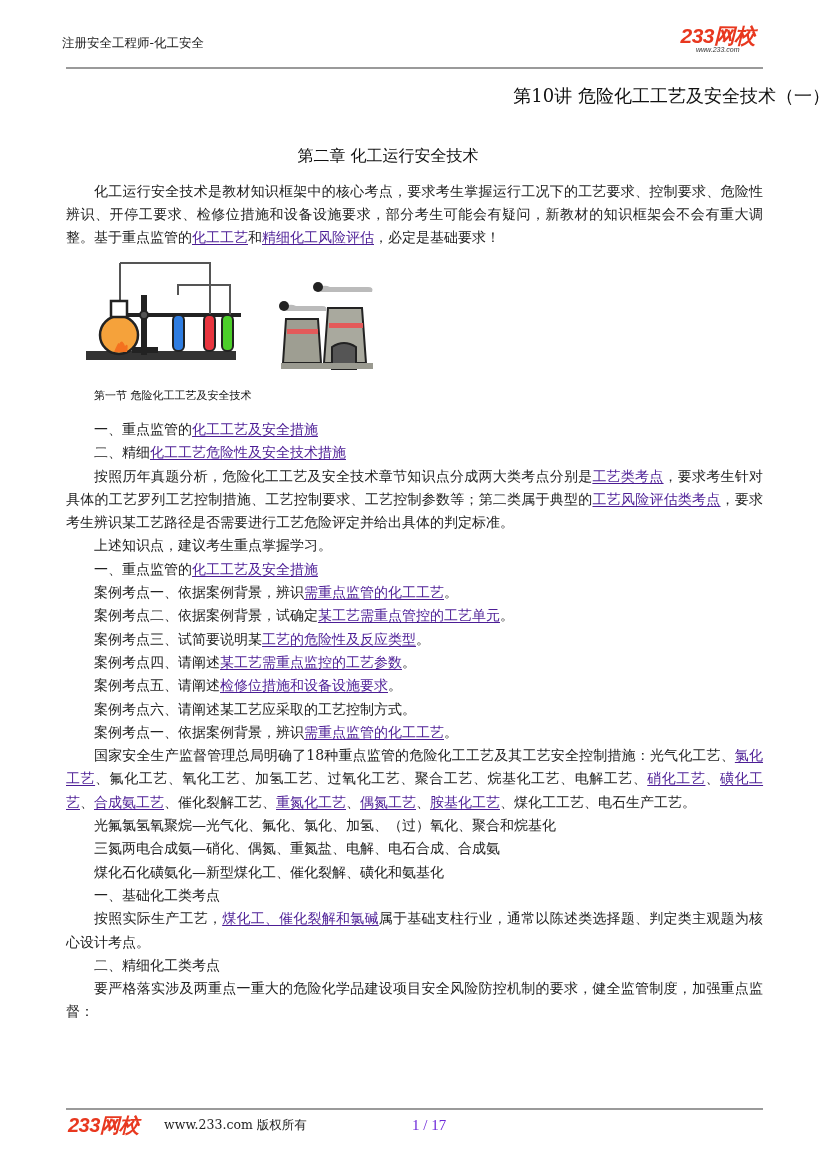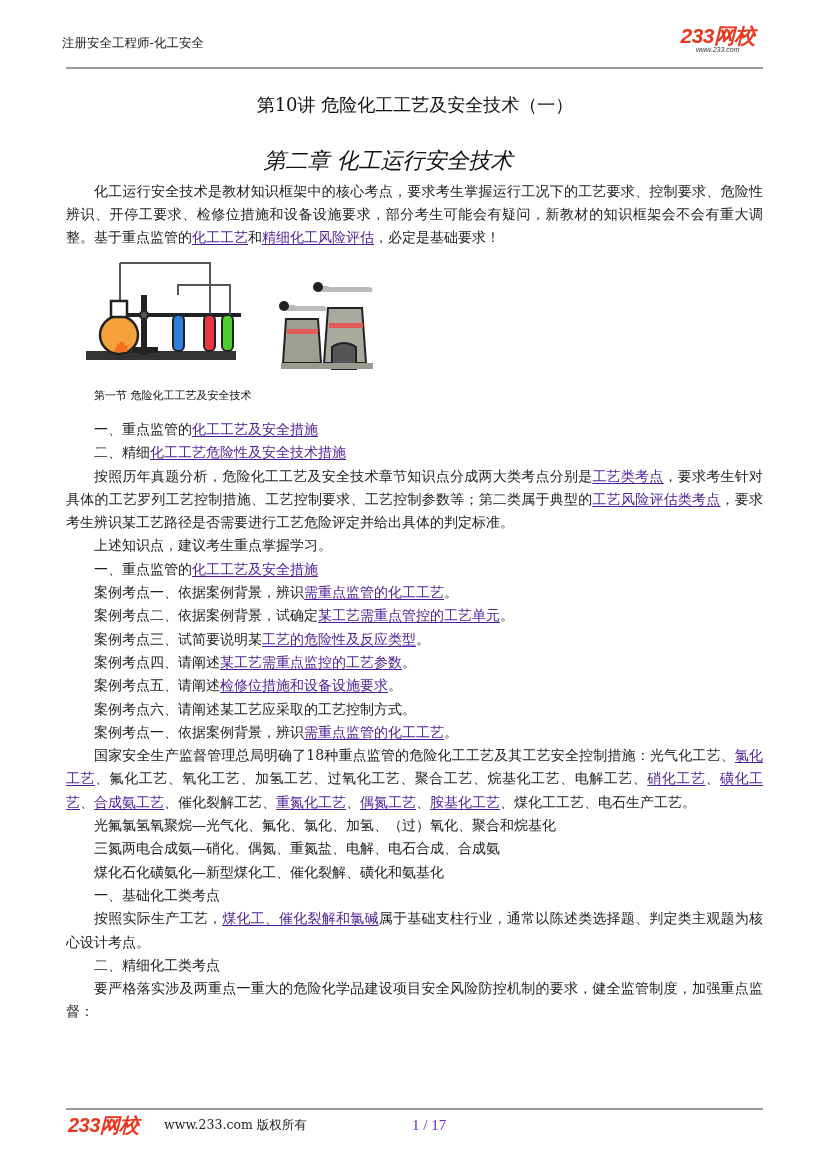--- a/index.html
+++ b/index.html
@@ -6,22 +6,22 @@
   html, body { width: 830px; height: 1175px; background: #ffffff; overflow: hidden; }
   body { position: relative; font-family: "DejaVu Serif", "Liberation Serif", serif; color: #222; }
 
   .header { position: absolute; left: 60px; top: 26px; width: 697px; height: 36px; }
   .header-title { position: absolute; left: 2px; top: 9px; font-family: "DejaVu Sans", "Liberation Sans", sans-serif; font-size: 12.5px; color: #222; }
   .logo { position: absolute; right: 2px; top: 0px; text-align: center; }
   .logo-main { font-family: "Liberation Sans", "DejaVu Sans", sans-serif; font-style: italic; font-weight: bold; font-size: 21px; color: #e8381f; letter-spacing: -0.5px; line-height: 20px; }
   .logo-sub { font-family: "Liberation Sans", sans-serif; font-style: italic; font-size: 7px; color: #333; line-height: 8px; }
   .header-rule { position: absolute; left: 66px; top: 67px; width: 697px; height: 2px; background: #9a9a9a; }
 
-  .title1 { position: absolute; left: 0; width: 830px; top: 93px; text-align: center; font-size: 18px; color: #111; }
-  .title2 { position: absolute; left: 0; width: 776px; top: 146px; text-align: center; font-size: 22px; color: #111; font-style: italic; }
+  .title1 { position: absolute; left: 0; width: 830px; top: 84px; text-align: right; font-size: 18px; color: #111; }
+  .title2 { position: absolute; left: 0; width: 776px; top: 146px; text-align: center; font-size: 16px; color: #111; }
 
   .content { position: absolute; left: 66px; top: 180px; width: 697px; font-size: 14px; line-height: 23.2px; color: #222; }
   .para { text-align: justify; }
   .indent { text-indent: 28px; }
   .hl { color: #4c1d95; text-decoration: underline; text-underline-offset: 2px; }
 
   .illustration { position: absolute; left: 86px; top: 255px; width: 330px; height: 120px; }
 
   .section-head { position: absolute; left: 94px; top: 388px; font-size: 11px; color: #111; }
   .content2 { position: absolute; left: 66px; top: 418px; width: 697px; font-size: 14px; line-height: 23.3px; color: #222; }

